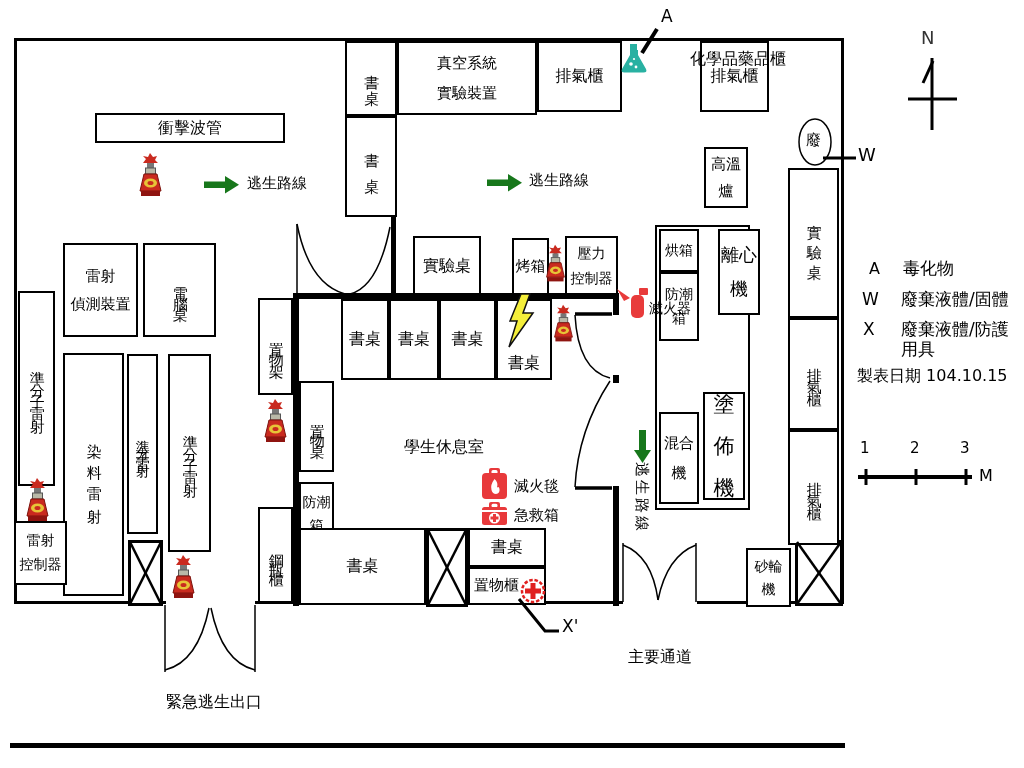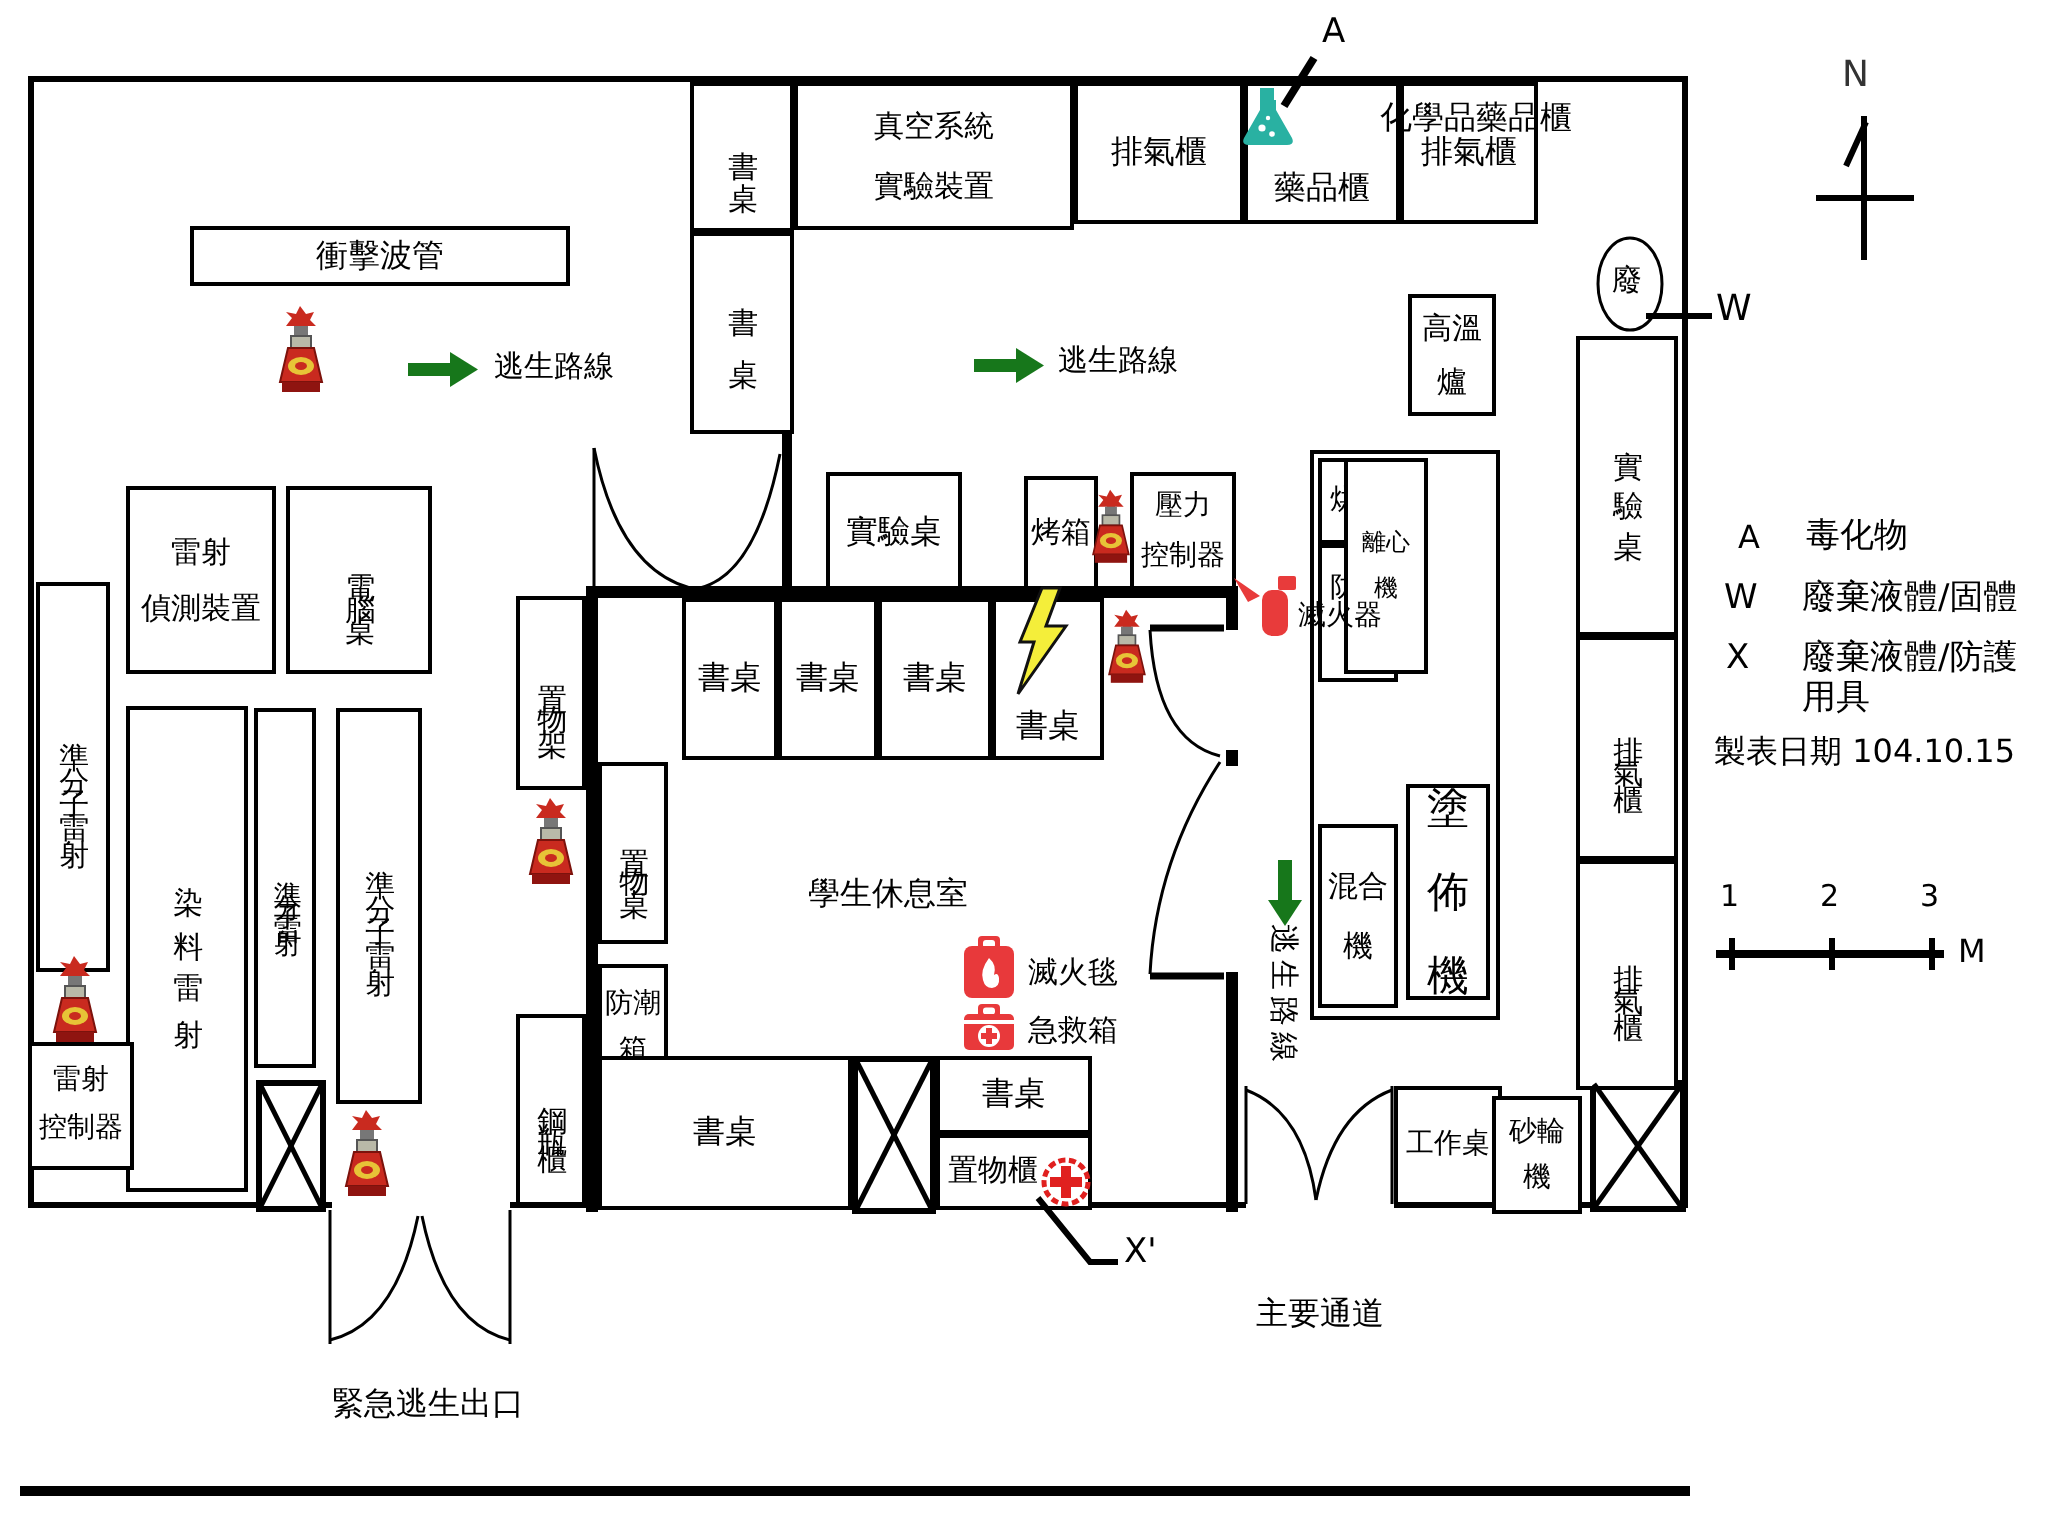--- a/index.html
+++ b/index.html
@@ -23,21 +23,20 @@
   <div class="box thick" style="left:14px;top:38px;width:830px;height:566px;z-index:5;background:transparent"></div>
 
   <div class="gap" style="left:166px;top:598px;width:89px;height:9px"></div>
   <div class="gap" style="left:623px;top:598px;width:74px;height:9px"></div>
 
   <div class="box vt" style="left:345px;top:41px;width:52px;height:75px;letter-spacing:16px">書桌</div>
   <div class="box vt" style="left:345px;top:116px;width:52px;height:101px;letter-spacing:26px">書桌</div>
   <div class="box" style="left:397px;top:41px;width:140px;height:74px;line-height:2">真空系統
 實驗裝置</div>
   <div class="box" style="left:537px;top:41px;width:85px;height:71px;font-size:16px">排氣櫃</div>
-  <div class="box" style="left:622px;top:41px;width:78px;height:71px;align-items:flex-end;padding-bottom:3px;font-size:16px">藥品櫃</div>
   <div class="box" style="left:700px;top:41px;width:69px;height:71px;font-size:16px">排氣櫃</div>
 
   <div class="box" style="left:95px;top:113px;width:190px;height:30px;font-size:16px">衝擊波管</div>
   <div class="box" style="left:63px;top:243px;width:75px;height:94px;line-height:1.9">雷射
 偵測裝置</div>
   <div class="box vt" style="left:143px;top:243px;width:73px;height:94px;letter-spacing:10px">電腦桌</div>
   <div class="box vt" style="left:18px;top:291px;width:37px;height:195px;letter-spacing:12px">準分子雷射</div>
   <div class="box vt" style="left:63px;top:353px;width:61px;height:243px;letter-spacing:22px">染料雷射</div>
   <div class="box vt" style="left:127px;top:354px;width:31px;height:180px;letter-spacing:6px;font-size:14px">準分子雷射</div>
   <div class="box vt" style="left:168px;top:354px;width:43px;height:198px;letter-spacing:12px">準分子雷射</div>
@@ -64,35 +63,34 @@
   <div class="box" style="left:496px;top:299px;width:56px;height:81px;font-size:16px;align-items:flex-end;padding-bottom:2px">書桌</div>
   <div class="box" style="left:299px;top:528px;width:127px;height:77px;font-size:16px">書桌</div>
   <div class="box thick" style="left:426px;top:528px;width:42px;height:79px"></div>
   <div class="box" style="left:468px;top:528px;width:78px;height:39px;font-size:16px">書桌</div>
   <div class="box" style="left:468px;top:567px;width:78px;height:38px;justify-content:flex-start;padding-left:4px">置物櫃</div>
 
   <div class="box" style="left:655px;top:225px;width:95px;height:285px;z-index:9"></div>
   <div class="box" style="left:659px;top:229px;width:40px;height:43px;font-size:14px">烘箱</div>
   <div class="box" style="left:659px;top:272px;width:40px;height:69px;font-size:14px;line-height:1.7">防潮
 箱</div>
-  <div class="box" style="left:672px;top:229px;width:42px;height:108px;font-size:12px;line-height:1.9">離心
+  <div class="box" style="left:718px;top:229px;width:42px;height:86px;font-size:18px;line-height:1.9">離心
 機</div>
   <div class="box" style="left:659px;top:412px;width:40px;height:92px;font-size:15px;line-height:2">混合
 機</div>
   <div class="box" style="left:703px;top:392px;width:42px;height:108px;font-size:21px;line-height:2">塗佈
 機</div>
   <div class="box" style="left:704px;top:147px;width:44px;height:61px;font-size:15px;line-height:1.8">高溫
 爐</div>
 
   <div class="box" style="left:413px;top:236px;width:68px;height:60px;font-size:16px">實驗桌</div>
   <div class="box" style="left:512px;top:238px;width:37px;height:58px;font-size:15px">烤箱</div>
   <div class="box" style="left:565px;top:236px;width:53px;height:60px;font-size:14px;line-height:1.8">壓力
 控制器</div>
 
-  <div class="box" style="left:697px;top:543px;width:54px;height:60px;font-size:14px">工作桌</div>
   <div class="box" style="left:746px;top:548px;width:45px;height:59px;font-size:14px;line-height:1.6">砂輪
 機</div>
   <div class="box thick" style="left:795px;top:540px;width:48px;height:66px"></div>
 
   <div class="box vt" style="left:788px;top:168px;width:51px;height:150px;letter-spacing:20px">實驗桌</div>
   <div class="box vt" style="left:788px;top:318px;width:51px;height:112px;letter-spacing:12px">排氣櫃</div>
   <div class="box vt" style="left:788px;top:430px;width:51px;height:115px;letter-spacing:12px">排氣櫃</div>
 
   <div class="wall" style="left:10px;top:743px;width:835px;height:5px"></div>
 

